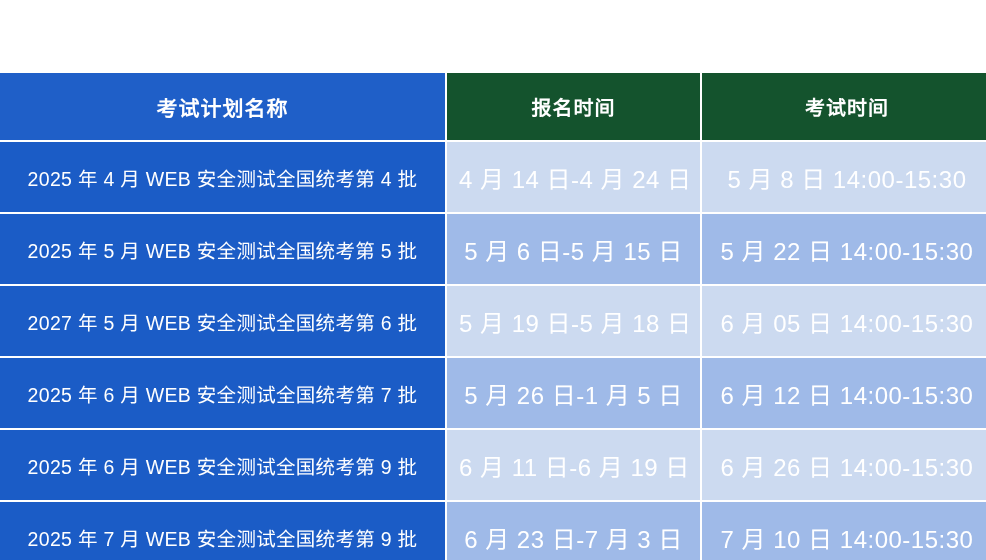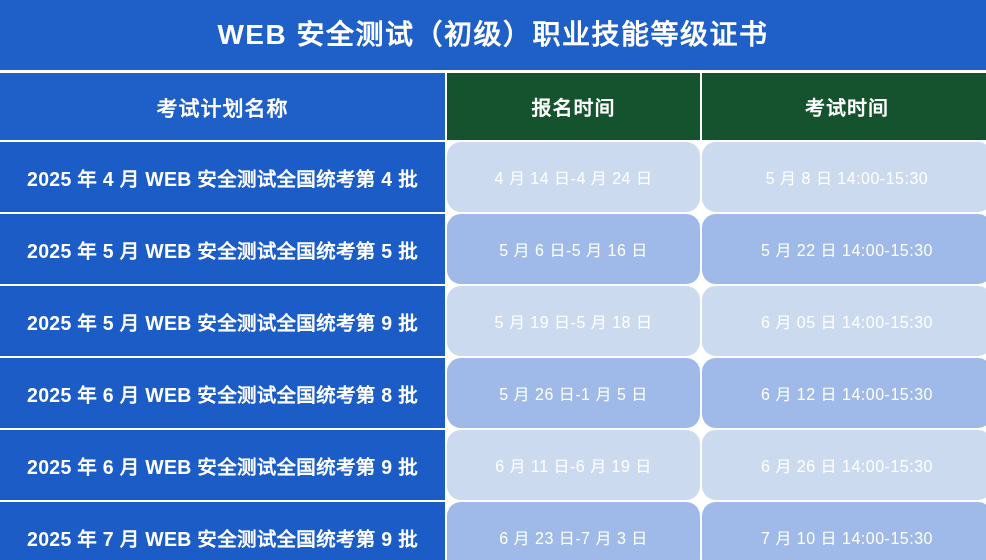--- a/index.html
+++ b/index.html
@@ -82,45 +82,41 @@
     font-size: 20px;
     font-weight: bold;
     letter-spacing: 1px;
   }
 
   
   .data-row td { height: 70px; }
   td.cell-plan {
     background: #1b5cc6;
     font-size: 19.5px;
-    font-weight: bold;
+    font-weight: normal;
     letter-spacing: 0.3px;
     white-space: nowrap;
   }
   td.cell-reg, td.cell-exam {
-    font-size: 16px;
+    font-size: 24px;
     font-weight: normal;
     letter-spacing: 0.5px;
     white-space: nowrap;
-    border-radius: 14px;
   }
   
   .data-row.stripe-light td.cell-reg,
   .data-row.stripe-light td.cell-exam { background: #ccdaf0; }
   .data-row.stripe-dark td.cell-reg,
   .data-row.stripe-dark td.cell-exam  { background: #9fbae8; }
 </style>
 </head>
 <body>
 
 <div id="schedule-root">
 
-  <div class="title-banner">
-    <div class="title-text">WEB 安全测试（初级）职业技能等级证书</div>
-  </div>
 
   <table class="schedule-table">
     <colgroup>
       <col class="col-plan">
       <col class="col-reg">
       <col class="col-exam">
     </colgroup>
     <thead>
       <tr class="hdr-row">
         <th class="hdr-plan">考试计划名称</th>
@@ -129,30 +125,30 @@
       </tr>
     </thead>
     <tbody>
       <tr class="data-row stripe-light">
         <td class="cell-plan">2025 年 4 月 WEB 安全测试全国统考第 4 批</td>
         <td class="cell-reg">4 月 14 日-4 月 24 日</td>
         <td class="cell-exam">5 月 8 日  14:00-15:30</td>
       </tr>
       <tr class="data-row stripe-dark">
         <td class="cell-plan">2025 年 5 月 WEB 安全测试全国统考第 5 批</td>
-        <td class="cell-reg">5 月 6 日-5 月 16 日</td>
+        <td class="cell-reg">5 月 6 日-5 月 15 日</td>
         <td class="cell-exam">5 月 22 日  14:00-15:30</td>
       </tr>
       <tr class="data-row stripe-light">
-        <td class="cell-plan">2025 年 5 月 WEB 安全测试全国统考第 9 批</td>
+        <td class="cell-plan">2027 年 5 月 WEB 安全测试全国统考第 6 批</td>
         <td class="cell-reg">5 月 19 日-5 月 18 日</td>
         <td class="cell-exam">6 月 05 日  14:00-15:30</td>
       </tr>
       <tr class="data-row stripe-dark">
-        <td class="cell-plan">2025 年 6 月 WEB 安全测试全国统考第 8 批</td>
+        <td class="cell-plan">2025 年 6 月 WEB 安全测试全国统考第 7 批</td>
         <td class="cell-reg">5 月 26 日-1 月 5 日</td>
         <td class="cell-exam">6 月 12 日  14:00-15:30</td>
       </tr>
       <tr class="data-row stripe-light">
         <td class="cell-plan">2025 年 6 月 WEB 安全测试全国统考第 9 批</td>
         <td class="cell-reg">6 月 11 日-6 月 19 日</td>
         <td class="cell-exam">6 月 26 日  14:00-15:30</td>
       </tr>
       <tr class="data-row stripe-dark">
         <td class="cell-plan">2025 年 7 月 WEB 安全测试全国统考第 9 批</td>

